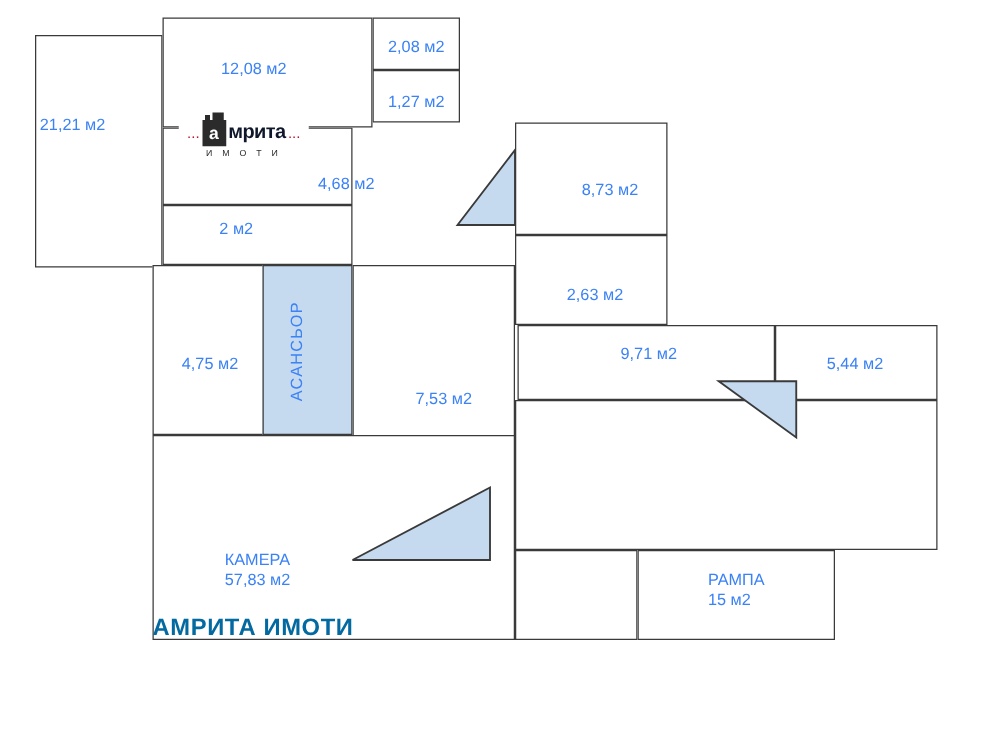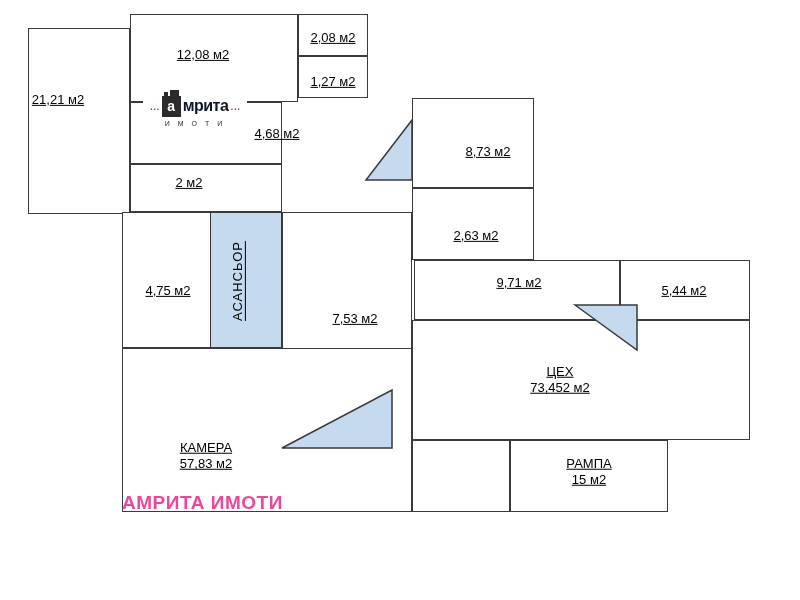--- a/index.html
+++ b/index.html
@@ -22,27 +22,26 @@
     box-sizing: border-box;
     border: 1.5px solid #3a3a3a;
     background: #ffffff;
   }
   .room.filled {
     background: #c5d9ef;
   }
   .label {
     position: absolute;
     font-size: 13px;
-    color: #000000;
-    text-align: center;
+    color: #3b82f6;
+    text-align: left;
     line-height: 1.25;
     white-space: nowrap;
     transform: translate(-50%, -50%);
     pointer-events: none;
-    text-decoration: underline;
   }
   .label.vertical {
     writing-mode: vertical-rl;
     text-orientation: mixed;
     transform: translate(-50%, -50%) rotate(180deg);
     letter-spacing: 1px;
     font-size: 13px;
   }
   .tri {
     position: absolute;
@@ -121,21 +120,21 @@
     letter-spacing: 3px;
     color: #2b2b2b;
     margin-top: 3px;
   }
   #watermark {
     position: absolute;
     left: 122px;
     top: 492px;
     font-size: 19px;
     font-weight: bold;
-    color: #ec4899;
+    color: #0369a1;
     letter-spacing: 0.5px;
     white-space: nowrap;
   }
 </style>
 </head>
 <body>
 
 <div id="plan">
 
   <div class="room" style="left:28px;top:28px;width:102px;height:186px;"></div>
@@ -172,40 +171,36 @@
   <div class="tri" style="left:282px;top:390px;width:110px;height:58px;">
     <svg width="110" height="58" viewBox="0 0 110 58">
         <polygon points="110,0 110,58 0,58"></polygon>
       </svg>
   </div>
 
   <div class="label" style="left:58px;top:100px;">21,21 м2</div>
   <div class="label" style="left:203px;top:55px;">12,08 м2</div>
   <div class="label" style="left:333px;top:38px;">2,08 м2</div>
   <div class="label" style="left:333px;top:82px;">1,27 м2</div>
-  <div class="label" style="left:277px;top:134px;">4,68 м2</div>
+  <div class="label" style="left:277px;top:147px;">4,68 м2</div>
   <div class="label" style="left:189px;top:183px;">2 м2</div>
   <div class="label" style="left:488px;top:152px;">8,73 м2</div>
   <div class="label" style="left:476px;top:236px;">2,63 м2</div>
   <div class="label" style="left:519px;top:283px;">9,71 м2</div>
   <div class="label" style="left:684px;top:291px;">5,44 м2</div>
   <div class="label" style="left:168px;top:291px;">4,75 м2</div>
   <div class="label" style="left:355px;top:319px;">7,53 м2</div>
 
   <div class="label vertical" style="left:238px;top:281px;">АСАНСЬОР</div>
 
   <div class="label" style="left:206px;top:456px;">
     <div>КАМЕРА</div>
     <div>57,83 м2</div>
   </div>
 
-  <div class="label" style="left:560px;top:380px;">
-    <div>ЦЕХ</div>
-    <div>73,452 м2</div>
-  </div>
 
   <div class="label" style="left:589px;top:472px;">
     <div>РАМПА</div>
     <div>15 м2</div>
   </div>
 
   <div id="logo">
     <div class="logo-top">
       <span class="dots">...</span>
       <span class="mark">a</span>

